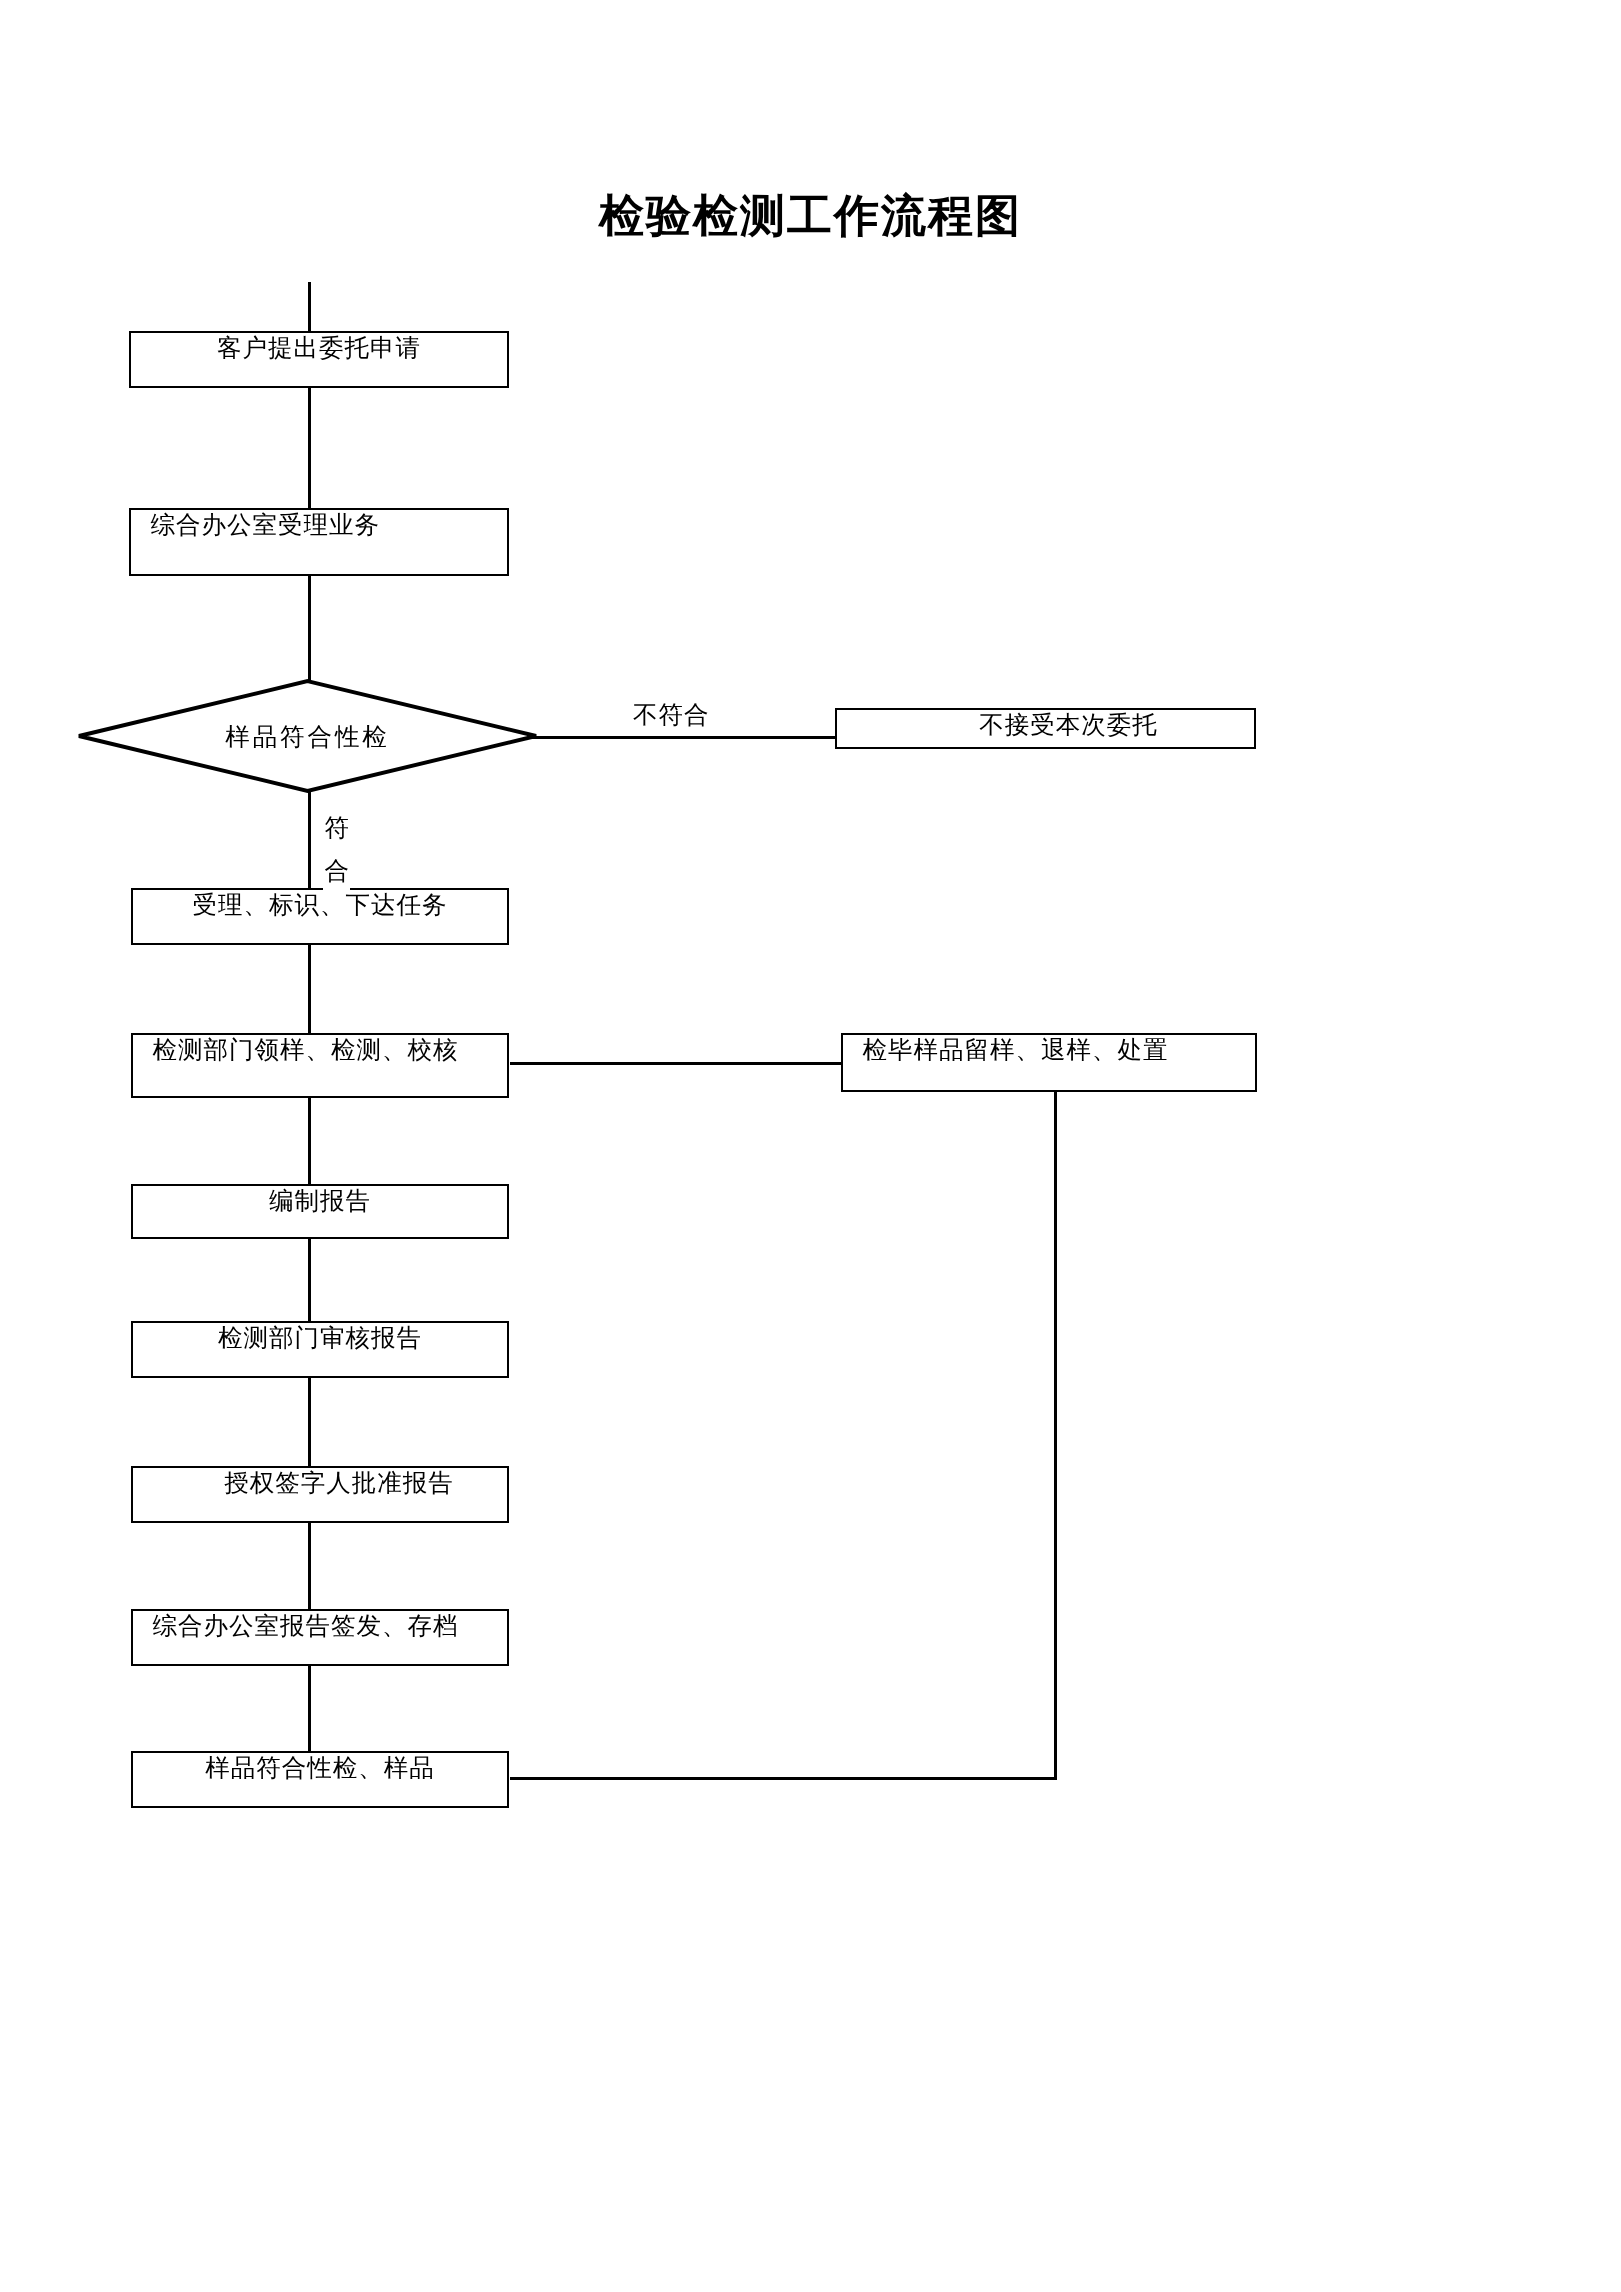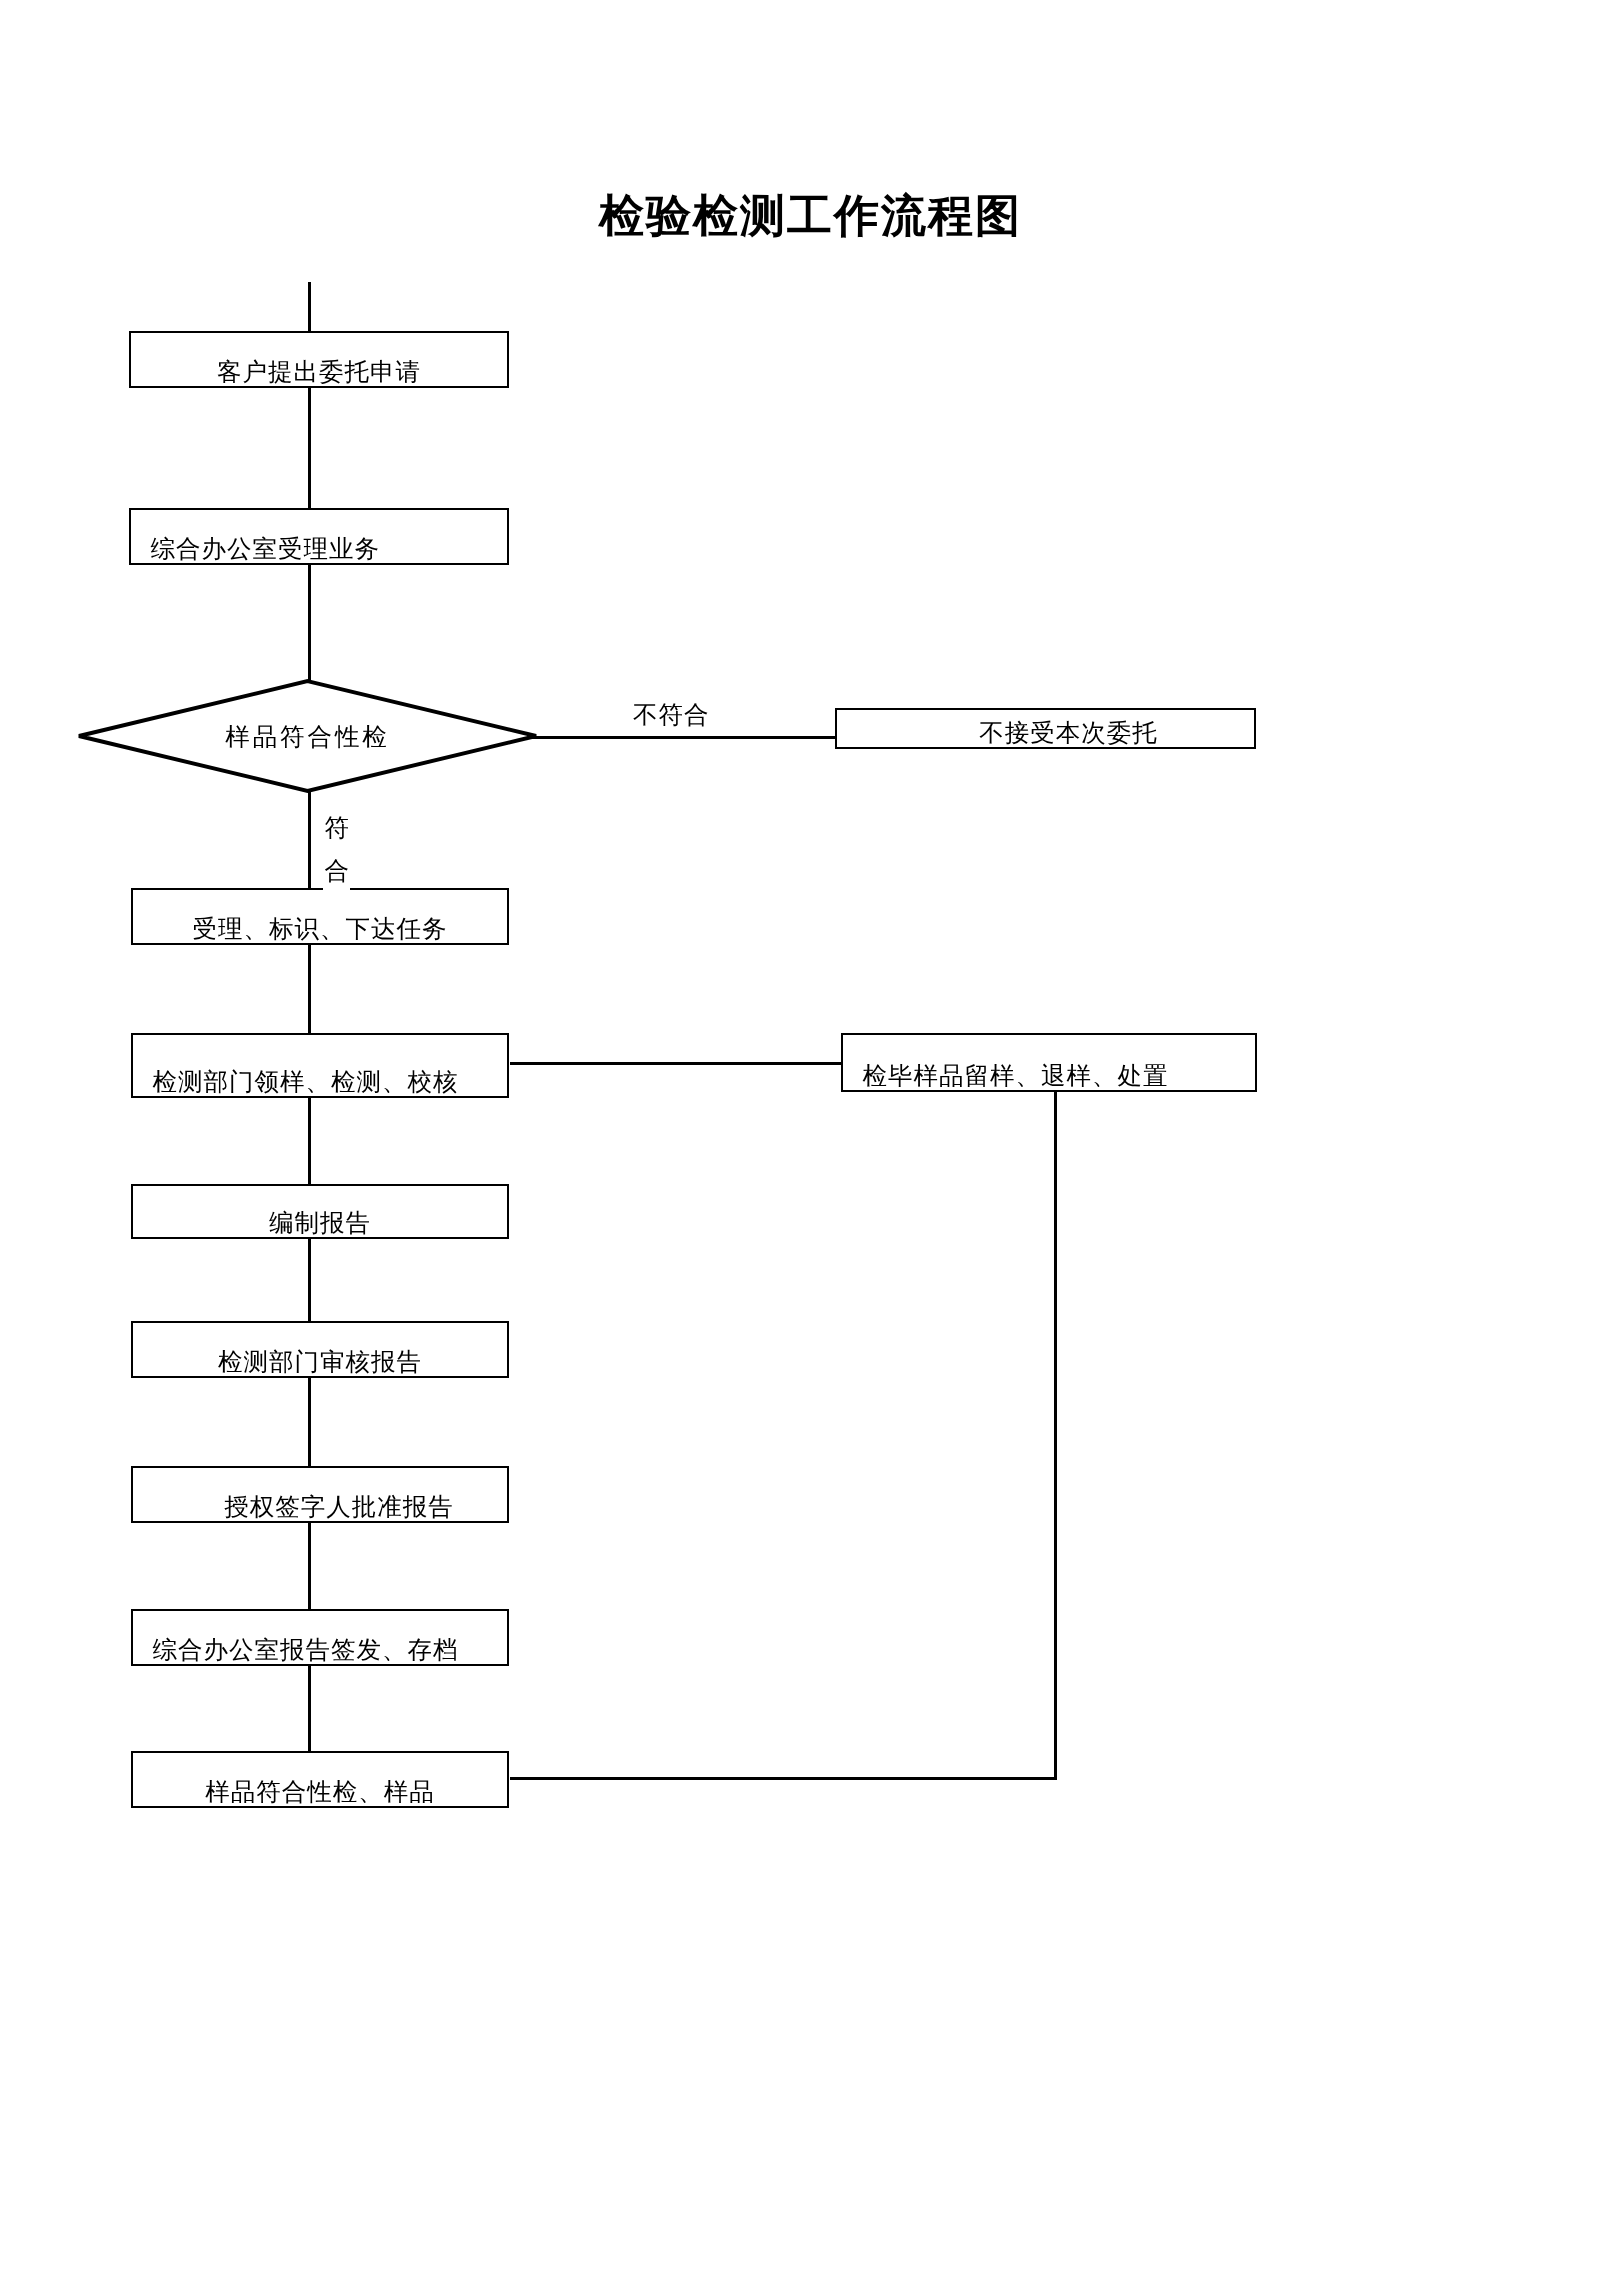--- a/index.html
+++ b/index.html
@@ -35,21 +35,21 @@
   .node {
     position: absolute;
     box-sizing: border-box;
     border: 2.9px solid #000000;
     background: #ffffff;
     font-family: "DejaVu Serif", "Liberation Serif", serif;
     font-size: 24.5px;
     line-height: 1.2;
     color: #000000;
     display: flex;
-    align-items: flex-end;
+    align-items: flex-start;
     z-index: 3;
     letter-spacing: 1px;
   }
   .node.center { justify-content: center; }
   .node.leftish { justify-content: flex-start; padding-left: 19.6px; }
 
   .diamond-wrap {
     position: absolute;
     z-index: 3;
   }
@@ -119,21 +119,21 @@
   <div class="vline" style="left:308px; top:1348px; height:147px;"></div>
   <div class="vline" style="left:308px; top:1490px; height:147px;"></div>
   <div class="vline" style="left:308px; top:1632px; height:152px;"></div>
   <div class="vline" style="left:1054px; top:1062px; height:717px;"></div>
   <div class="hline" style="left:510px;  top:1777px; width:547px;"></div>
 
   <div class="node center" style="left:129px; top:331px; width:380px; height:57px;">
     <span>客户提出委托申请</span>
   </div>
 
-  <div class="node leftish" style="left:129px; top:508px; width:380px; height:57px;">
+  <div class="node leftish" style="left:129px; top:508px; width:380px; height:68px;">
     <span>综合办公室受理业务</span>
   </div>
 
   <div class="diamond-wrap" style="left:76px; top:678px; width:463px; height:116px;">
     <svg width="463" height="116" viewBox="0 0 472 118">
       <polygon points="236,3 469,59 236,115 3,59" fill="#ffffff" stroke="#000000" stroke-width="4"></polygon>
     </svg>
     <div class="diamond-label">样品符合性检</div>
   </div>
 

